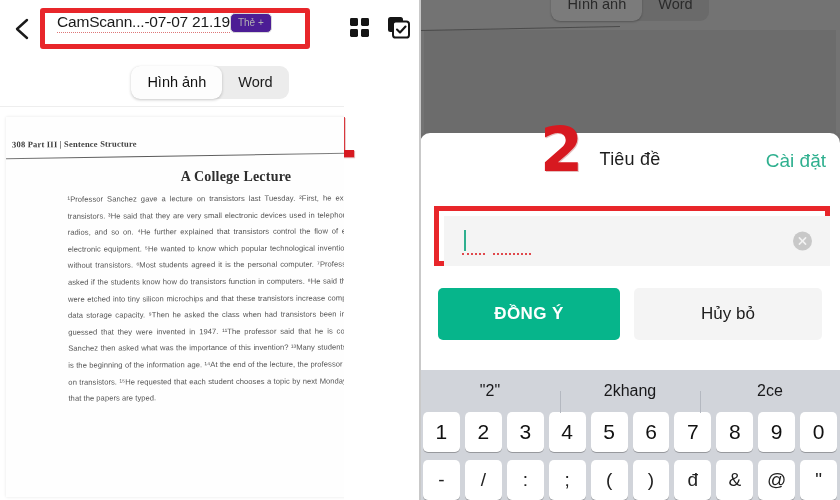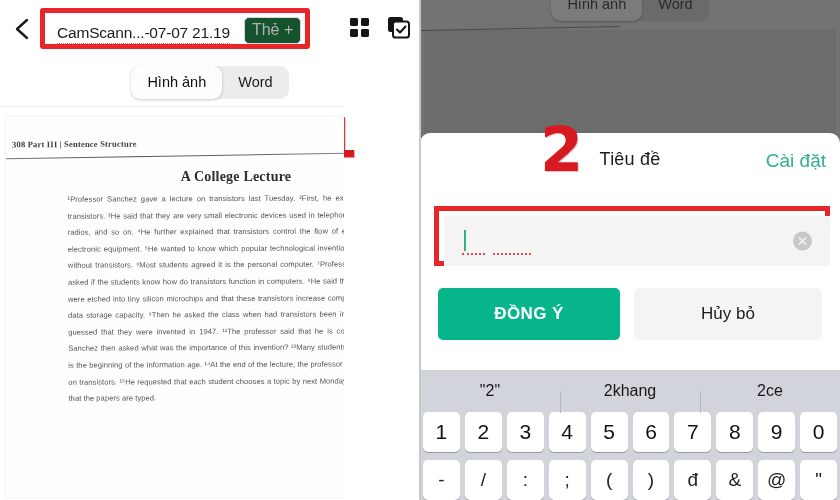--- a/index.html
+++ b/index.html
@@ -32,34 +32,34 @@
     position: absolute; left: 14px; top: 17px;
     width: 16px; height: 24px;
   }
   .title-box {
     position: absolute; left: 40px; top: 8px;
     width: 270px; height: 41px;
     border: 5px solid #e8262a;
     border-radius: 3px;
     box-sizing: border-box;
     background: #fff;
-    display: flex; align-items: flex-end;
+    display: flex; align-items: flex-start;
   }
   .doc-title {
     font-size: 15.5px; color: #1a1a1a; letter-spacing: -0.2px;
     margin-left: 12px; white-space: nowrap;
     border-bottom: 1px dotted #d77;
     padding-bottom: 1px;
   }
   .tag-chip {
-    margin-left: 14px;
+    margin-left: 0;
     border: 1px solid #d8d8d8; border-radius: 5px;
-    font-size: 16px; color: #b2b2b2;
+    font-size: 10px; color: #b2b2b2;
     padding: 3px 7px 4px 7px; white-space: nowrap;
-    background: #14532d;
+    background: #4c1d95;
   }
   .hdr-icons {
     position: absolute; right: 10px; top: 16px;
     display: flex; gap: 16px; align-items: center;
   }
   .ico { width: 23px; height: 23px; }
 
   .seg-wrap {
     position: relative; width: 420px; height: 48px;
     display: flex; justify-content: center; align-items: center;

